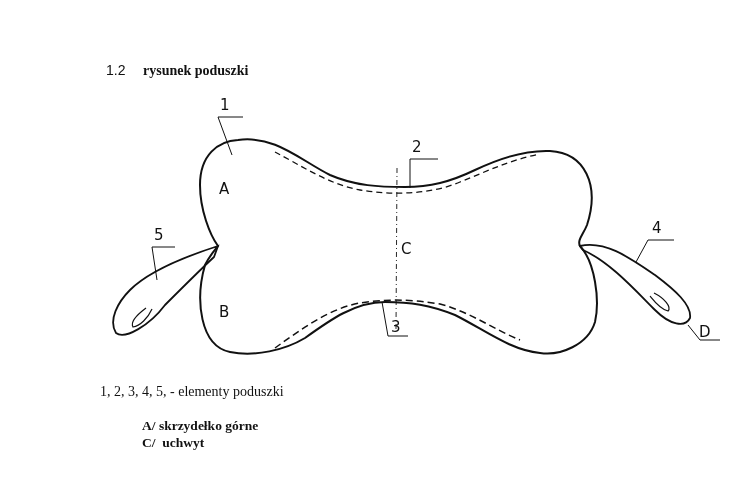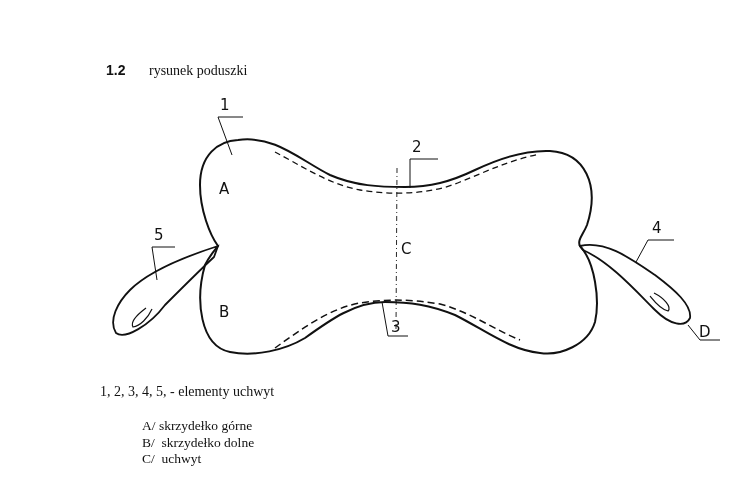--- a/index.html
+++ b/index.html
@@ -3,26 +3,26 @@
   <meta charset="utf-8">
   <style>
     html, body { margin: 0; padding: 0; }
     body {
       width: 756px; height: 500px; background: #ffffff; position: relative; overflow: hidden;
       font-family: "Liberation Serif", serif; color: #111;
     }
     .heading {
       position: absolute; left: 106px; top: 62px; font-size: 14px;
     }
-    .heading .num { font-family: "Liberation Sans", sans-serif; font-weight: bold; margin-right: 20px; }
-    .heading .title { font-weight: normal; }
+    .heading .num { font-family: "Liberation Sans", sans-serif; font-weight: normal; margin-right: 14px; }
+    .heading .title { font-weight: bold; }
     svg.drawing { position: absolute; left: 0; top: 0; }
     .drawing text { font-family: "DejaVu Sans", sans-serif; font-size: 15px; fill: #111; }
     .legend-main { position: absolute; left: 100px; top: 384px; font-size: 14px; }
-    .legend-list { position: absolute; left: 142px; top: 418px; font-size: 13.5px; line-height: 16.5px; }
+    .legend-list { position: absolute; left: 142px; top: 418px; font-size: 13.5px; line-height: 16.5px; font-weight: bold; }
     .legend-list div { white-space: pre; }
   </style>
 </head>
 <body>
 
 <div class="heading">
   <span class="num">1.2</span>
   <span class="title">rysunek poduszki</span>
 </div>
 
@@ -73,19 +73,18 @@
   <text x="154" y="240">5</text>
 
   <polyline points="688,325 700,340 720,340" fill="none" stroke="#111" stroke-width="1"></polyline>
   <text x="699" y="337">D</text>
 
   <text x="219" y="194">A</text>
   <text x="219" y="317">B</text>
   <text x="401" y="254">C</text>
 </svg>
 
-<div class="legend-main">1, 2, 3, 4, 5,  - elementy uchwyt</div>
+<div class="legend-main">1, 2, 3, 4, 5,  - elementy poduszki</div>
 
 <div class="legend-list">
   <div><span>A/</span> <span>skrzydełko górne</span></div>
-  <div><span>B/</span> <span> skrzydełko dolne</span></div>
   <div><span>C/</span> <span> uchwyt</span></div>
 </div>
 
 </body></html>

